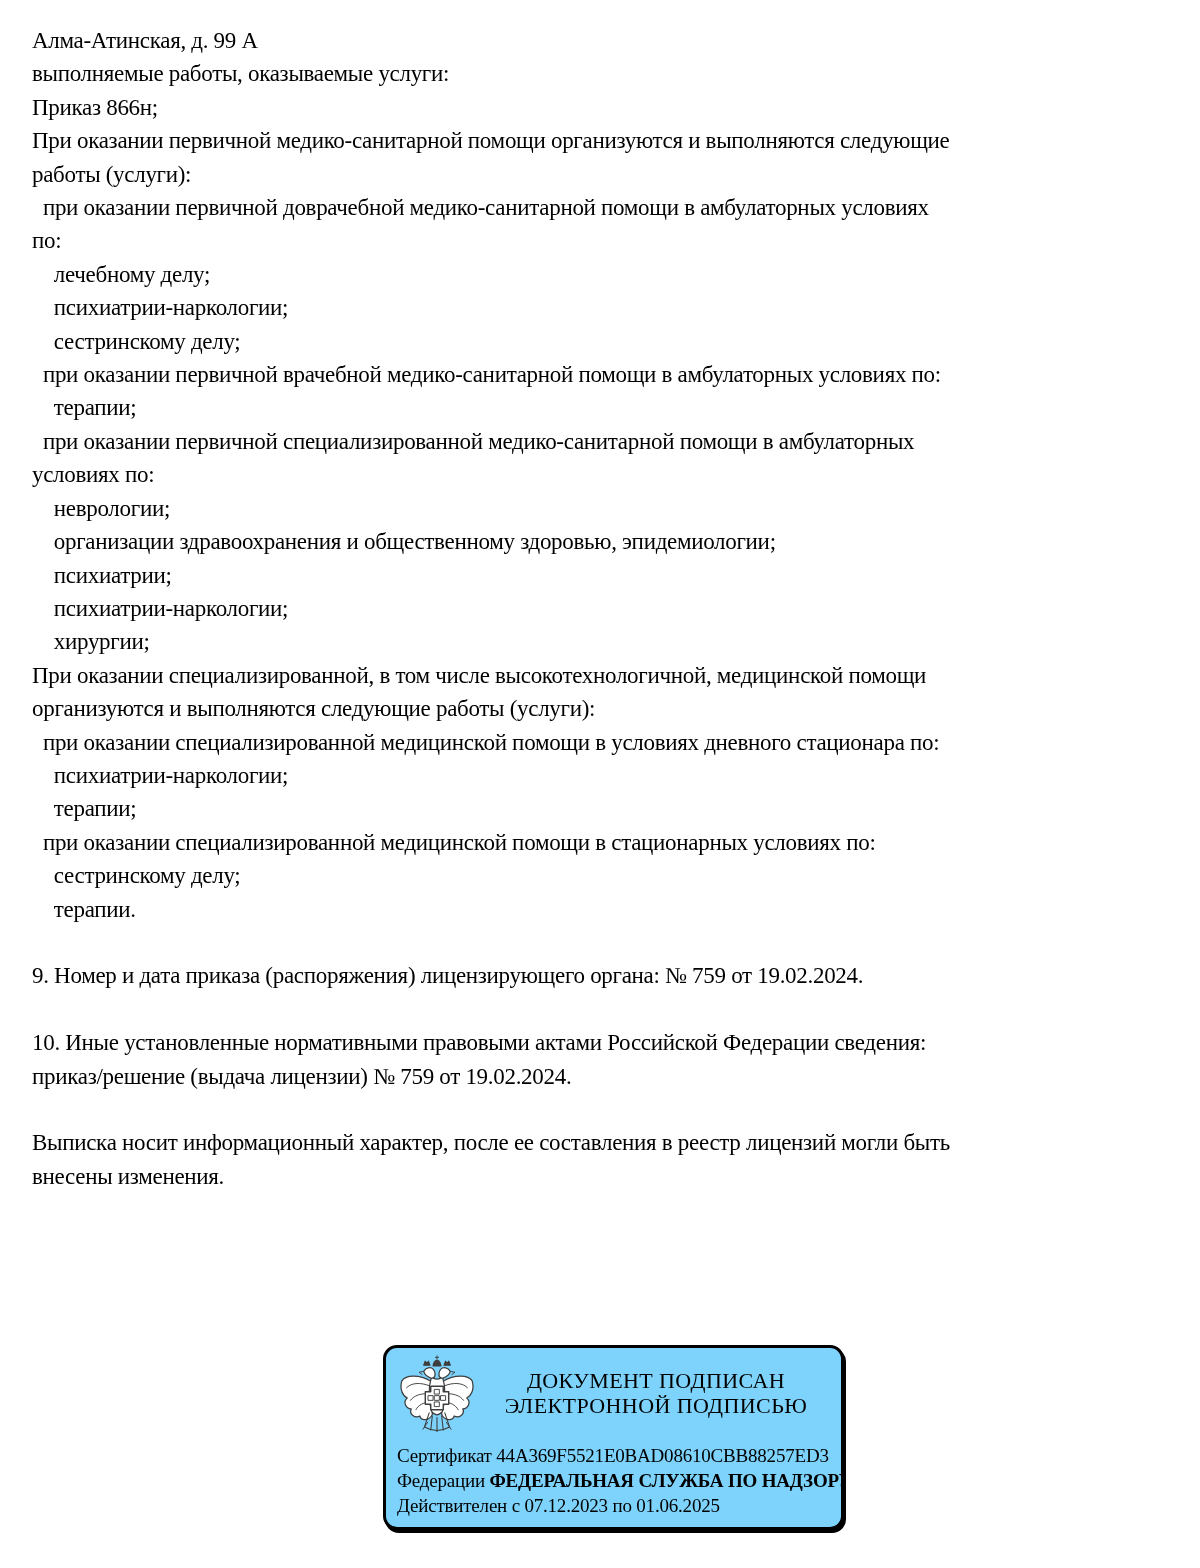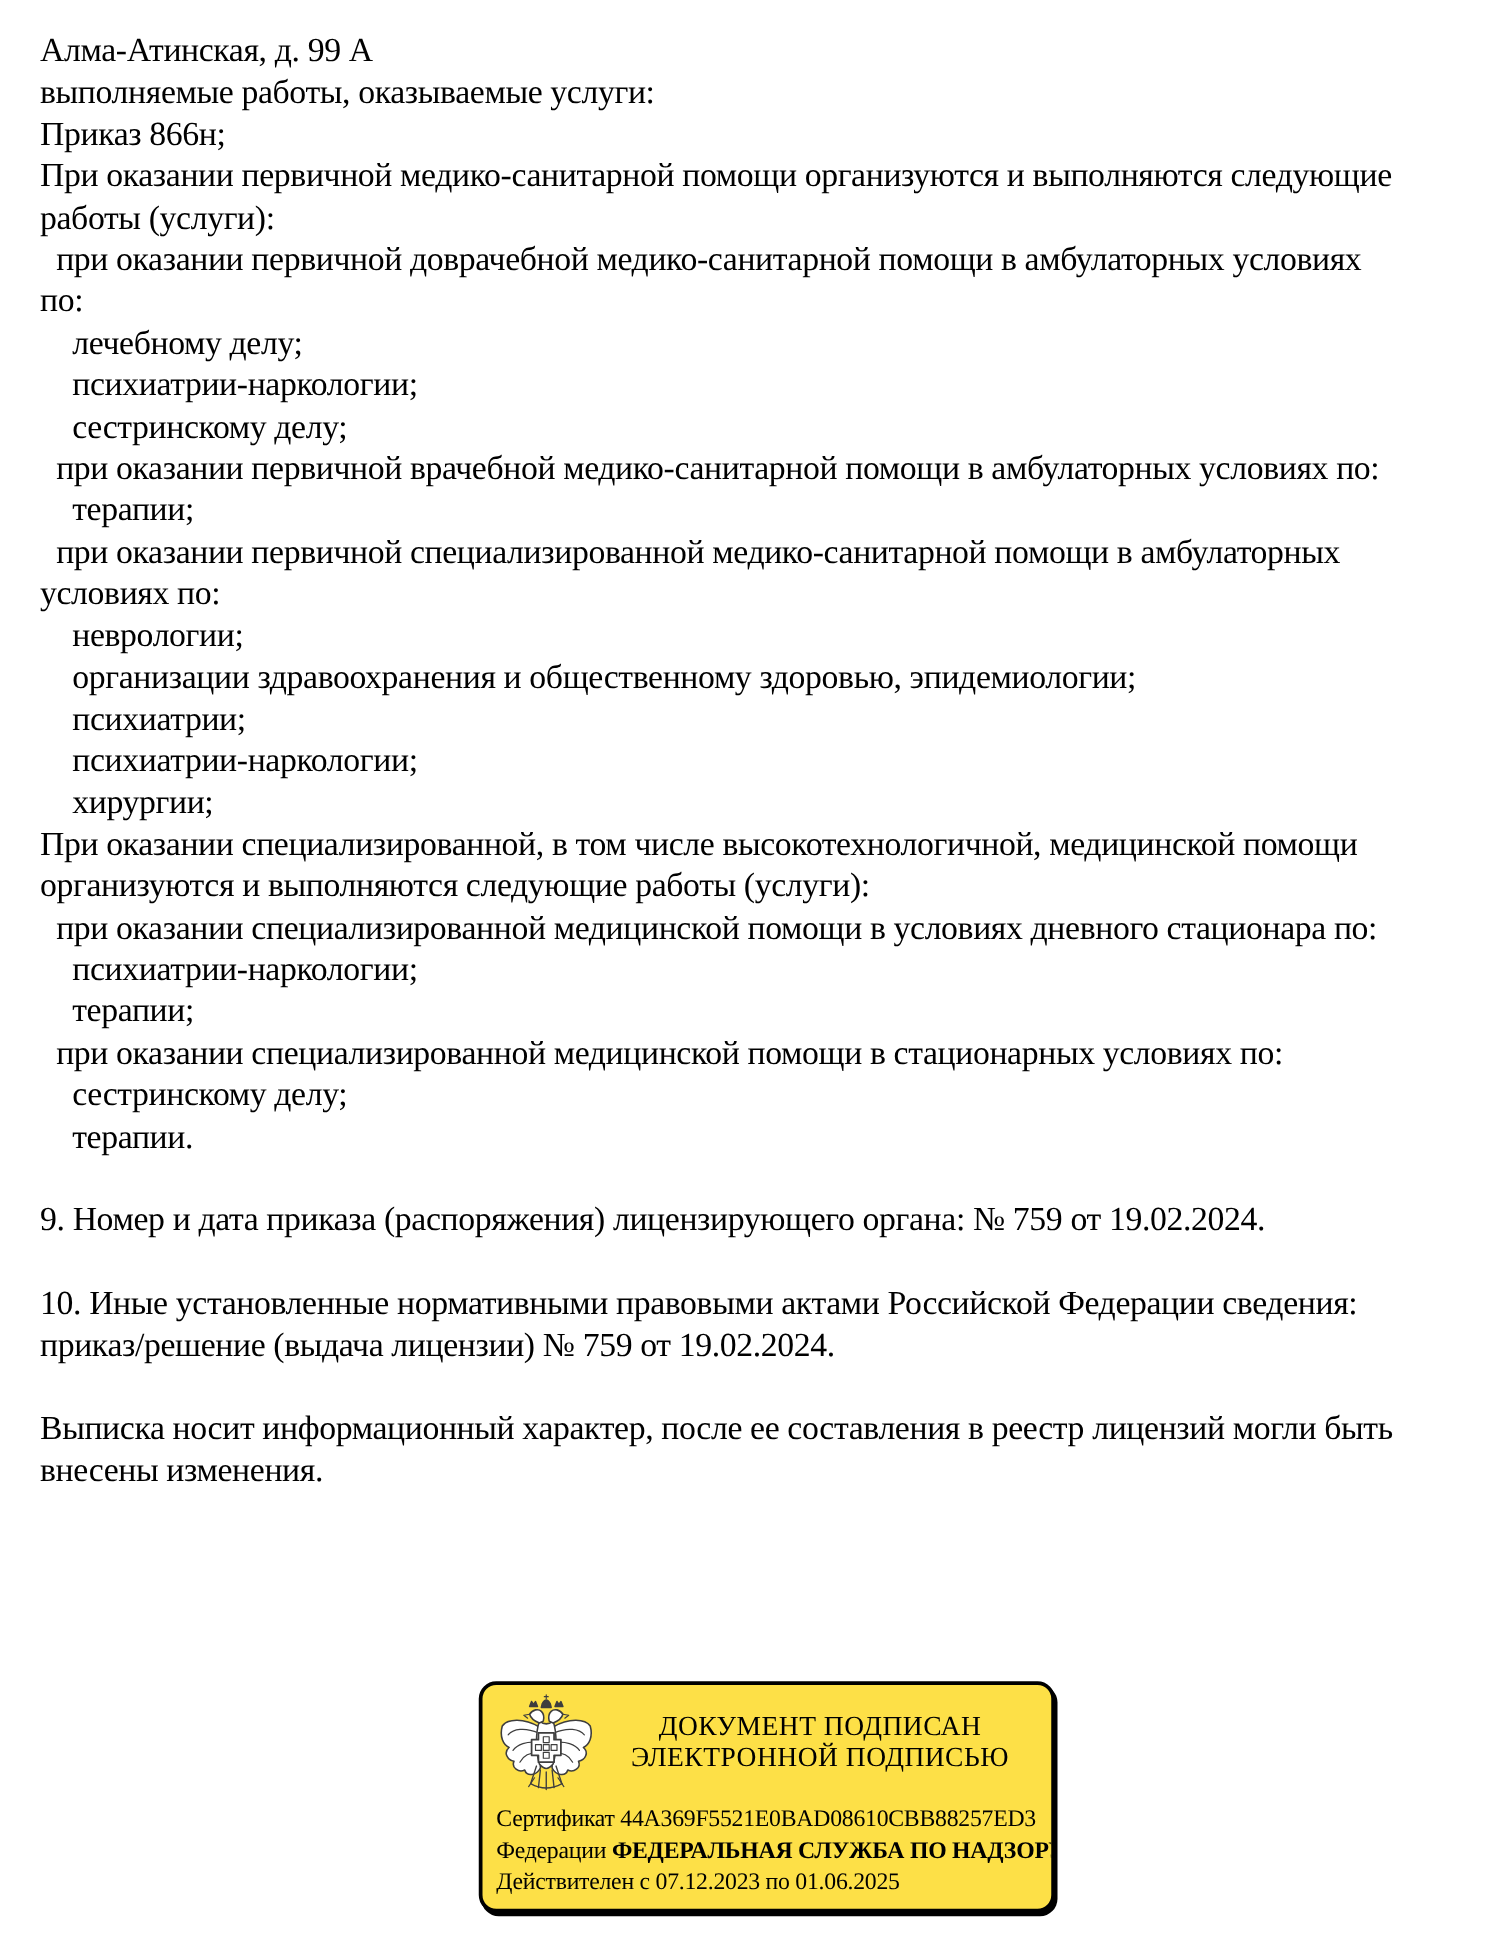--- a/index.html
+++ b/index.html
@@ -14,36 +14,36 @@
     overflow: hidden;
     font-family: "Liberation Serif", "DejaVu Serif", serif;
     color: #000000;
   }
   
   .doc-text {
     position: absolute;
     left: 32px;
     top: 24px;
     width: 1168px;
-    font-size: 27px;
+    font-size: 23px;
     line-height: 33.4px;
     letter-spacing: -0.3px;
     white-space: pre;
   }
   .doc-text .line {
     min-height: 33.4px;
   }
   
   .stamp {
     position: absolute;
     left: 383px;
     top: 1345px;
     width: 455px;
     height: 179px;
-    background: #fde047;
+    background: #7dd3fc;
     border: 3px solid #000000;
     border-radius: 14px;
     box-shadow: 2px 3px 0 0 #000000;
     overflow: hidden;
   }
   .stamp-header {
     display: flex;
     align-items: flex-start;
   }
   .emblem {

